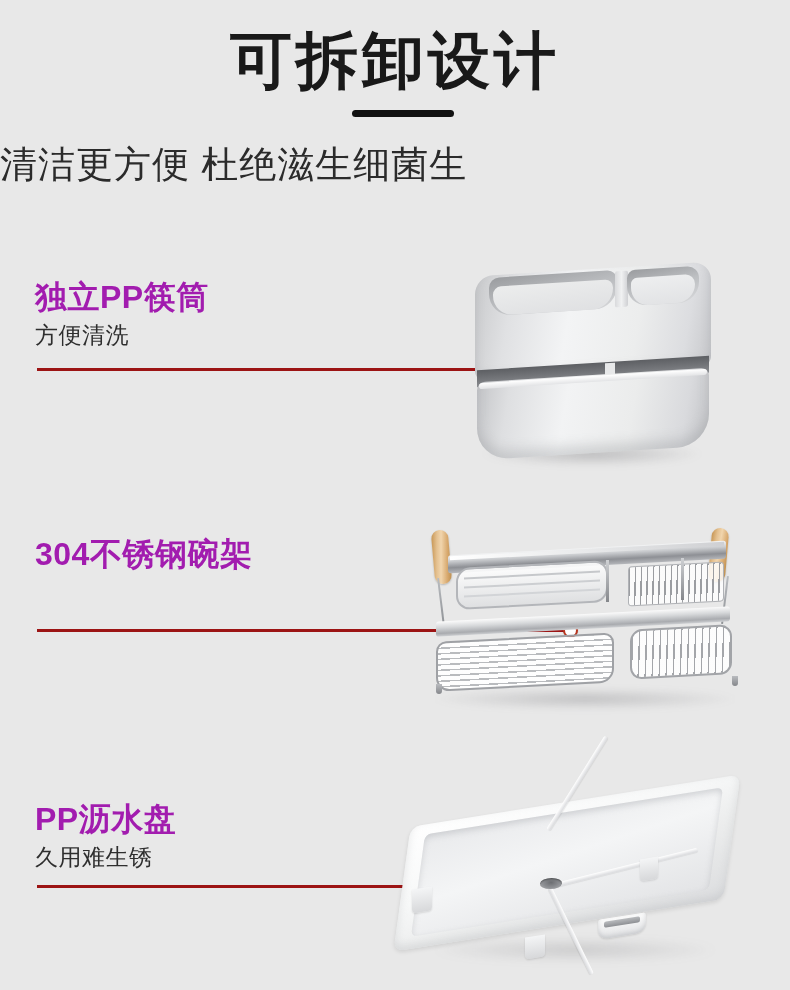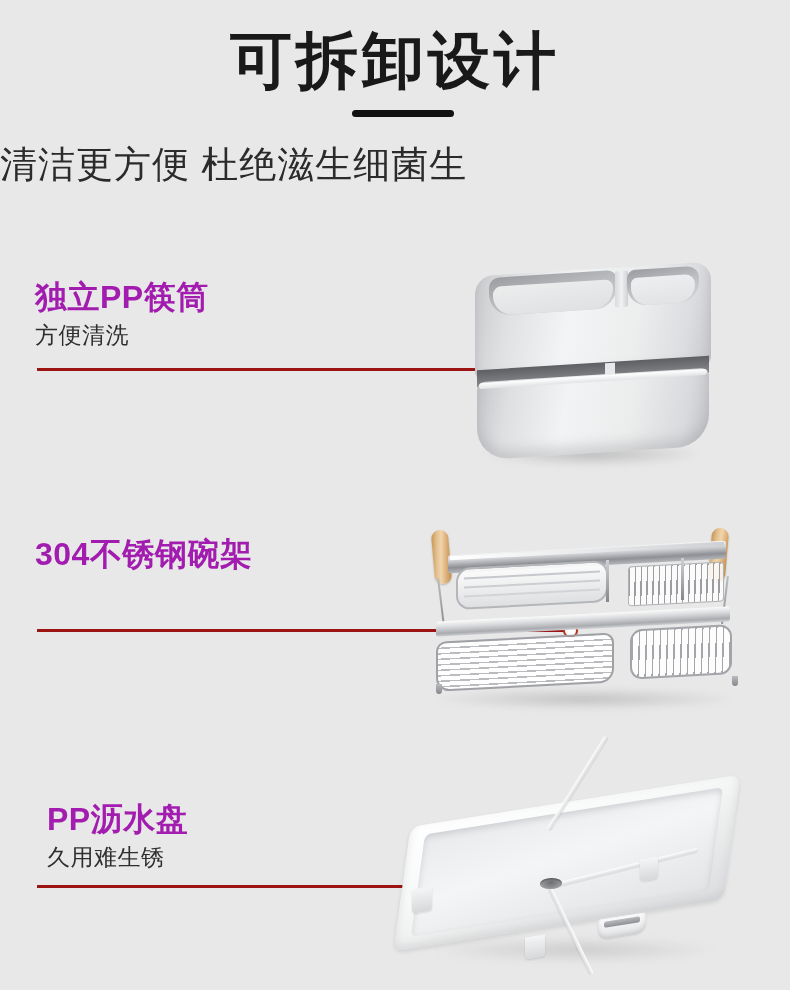--- a/index.html
+++ b/index.html
@@ -326,21 +326,21 @@
     <div class="p2-rod p2-rod-b"></div>
     <div class="p2-midbar"></div>
     <div class="p2-lower">
       <div class="p2-lower-l"></div>
       <div class="p2-lower-r"></div>
     </div>
     <div class="p2-foot p2-foot-l"></div>
     <div class="p2-foot p2-foot-r"></div>
   </div>
 
-  <div class="feature-label" style="top:800px;margin-left:12px;">
+  <div class="feature-label" style="top:800px;">
     <div class="feature-title">PP沥水盘</div>
     <div class="feature-sub">久用难生锈</div>
   </div>
   <div class="pointer-line" style="left:37px; top:885px; width:537px;"></div>
   <div class="pointer-dot" style="left:567px; top:879px;"></div>
 
   <div class="prod3">
     <div class="p3-shadow"></div>
     <div class="p3-body"></div>
     <div class="p3-basin"></div>

